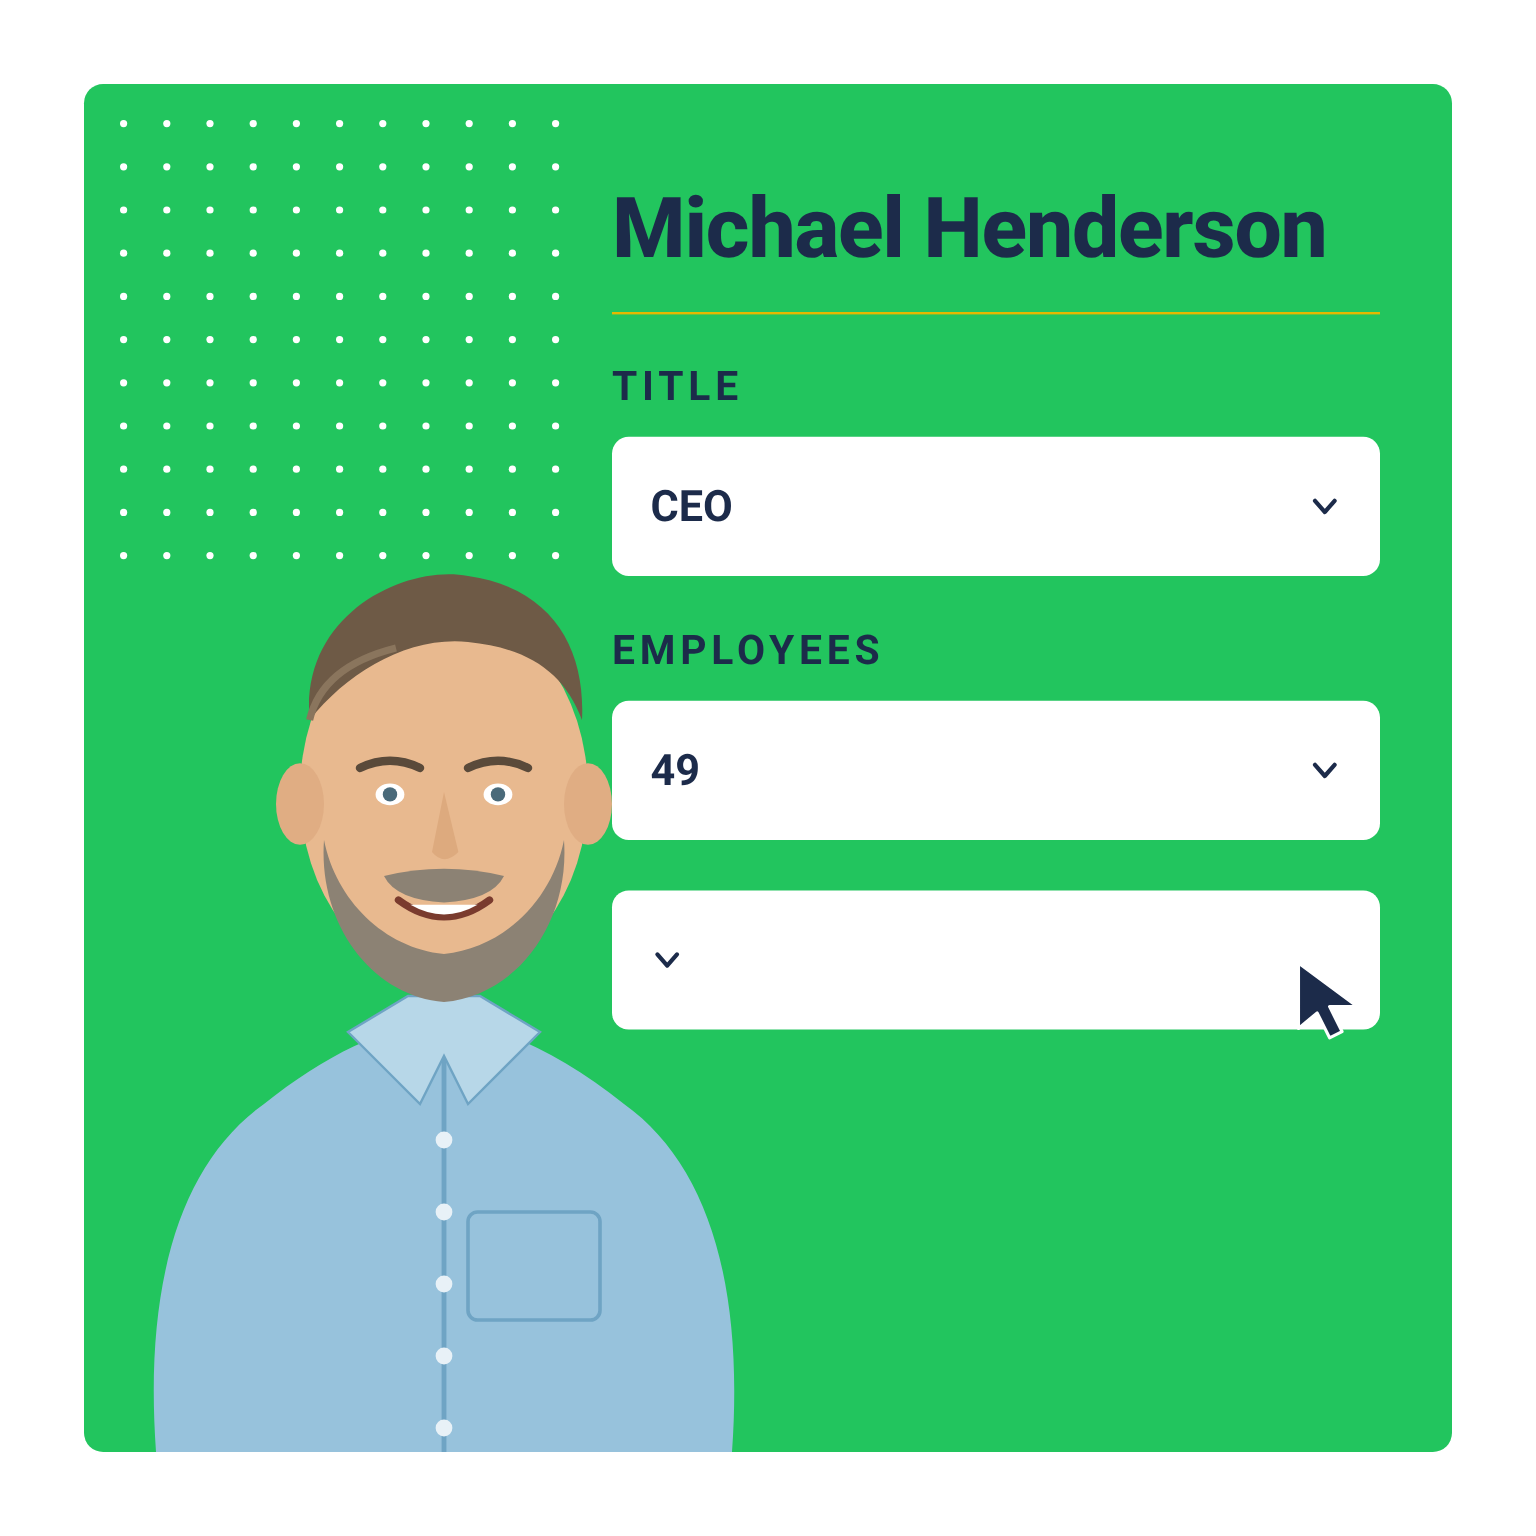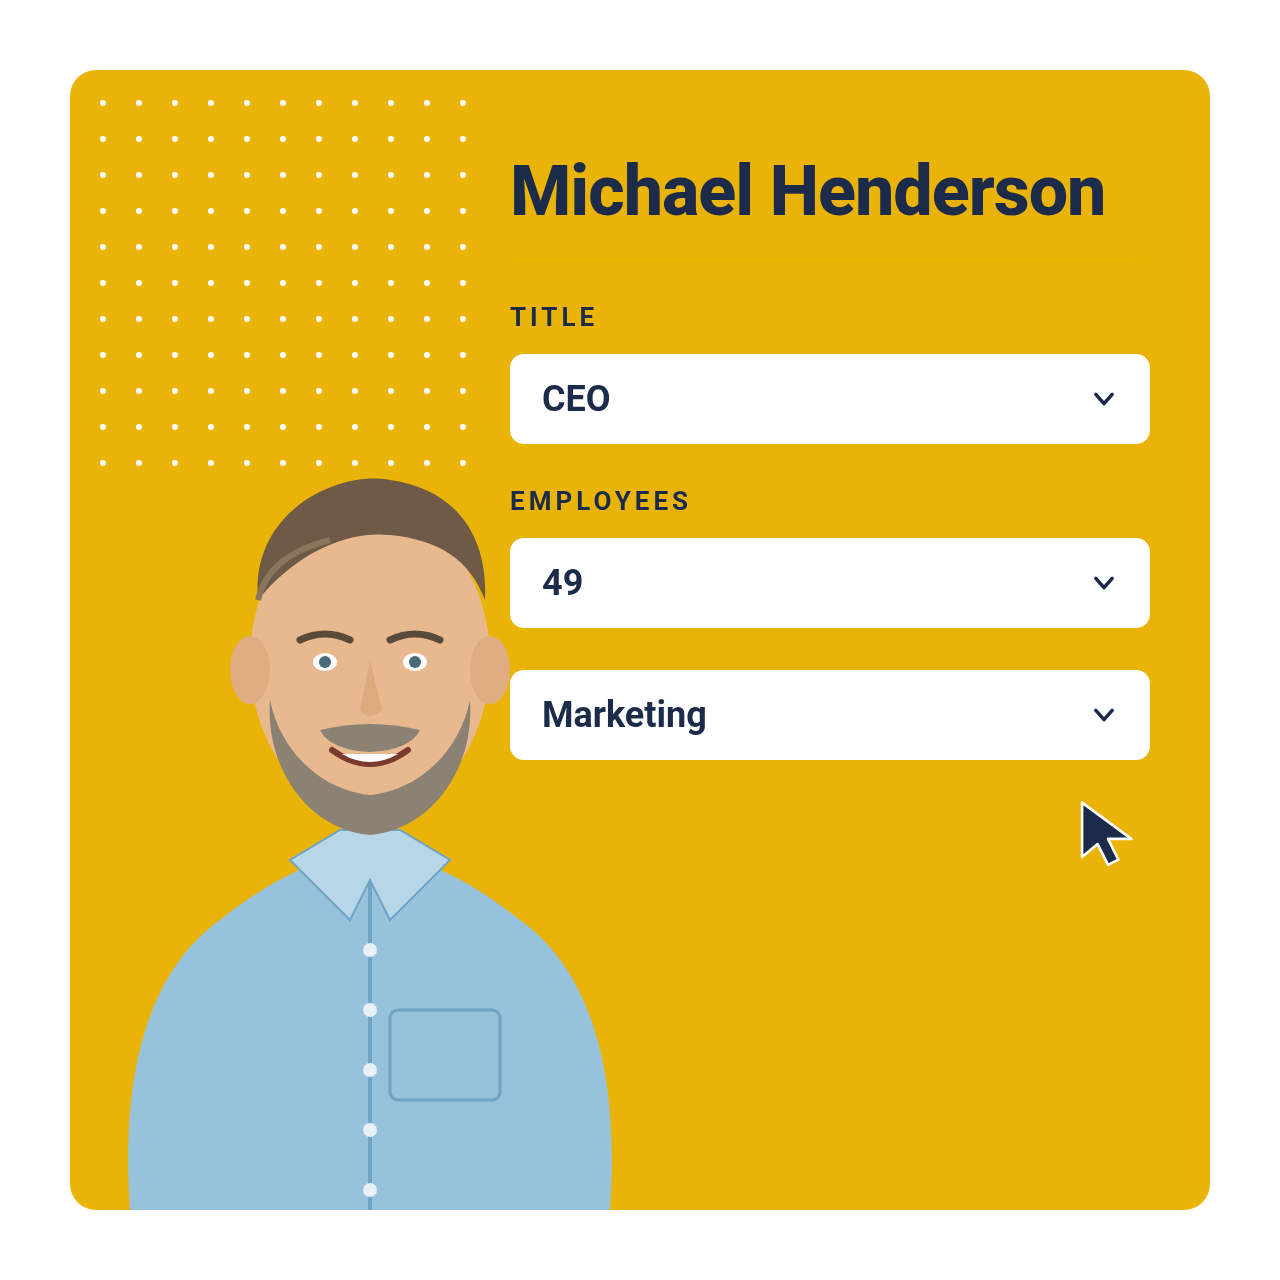--- a/index.html
+++ b/index.html
@@ -14,22 +14,22 @@
     height: 1280px;
     background: #ffffff;
     display: flex;
     align-items: center;
     justify-content: center;
   }
   .card {
     position: relative;
     width: 1140px;
     height: 1140px;
-    background: #eab308;
-    border-radius: 26px;
+    background: #22c55e;
+    border-radius: 16px;
     overflow: hidden;
   }
 
   
   .dots {
     position: absolute;
     top: 30px;
     left: 30px;
     display: grid;
     grid-template-columns: repeat(11, 6px);
@@ -65,31 +65,31 @@
     color: #1C2B4A;
     letter-spacing: -1px;
     margin-bottom: 28px;
   }
   .hr {
     height: 2px;
     background: #E6B800;
     margin-bottom: 40px;
   }
   .field-label {
-    font-size: 26px;
+    font-size: 34px;
     font-weight: 700;
     letter-spacing: 4px;
     color: #1C2B4A;
     text-transform: uppercase;
     margin-bottom: 22px;
   }
   .select {
     background: #ffffff;
     border-radius: 14px;
-    height: 90px;
+    height: 116px;
     display: flex;
     align-items: center;
     justify-content: space-between;
     padding: 0 32px;
     margin-bottom: 42px;
     cursor: pointer;
   }
   .select-value {
     font-size: 36px;
     font-weight: 700;
@@ -300,21 +300,20 @@
         <div class="select">
           <span class="select-value">49</span>
           <svg class="chev" viewBox="0 0 24 24">
               <path d="M5 8 L12 16 L19 8" fill="none" stroke="#1C2B4A" stroke-width="3" stroke-linecap="round" stroke-linejoin="round"></path>
             </svg>
         </div>
       </div>
 
       <div>
         <div class="select">
-          <span class="select-value">Marketing</span>
           <svg class="chev" viewBox="0 0 24 24">
               <path d="M5 8 L12 16 L19 8" fill="none" stroke="#1C2B4A" stroke-width="3" stroke-linecap="round" stroke-linejoin="round"></path>
             </svg>
         </div>
       </div>
     </div>
 
     <div class="cursor">
       <svg viewBox="0 0 48 54">
           <path d="M4 2 L4 44 L16 34 L24 50 L32 46 L24 30 L42 30 Z" fill="#1C2B4A" stroke="#ffffff" stroke-width="2" stroke-linejoin="round"></path>

